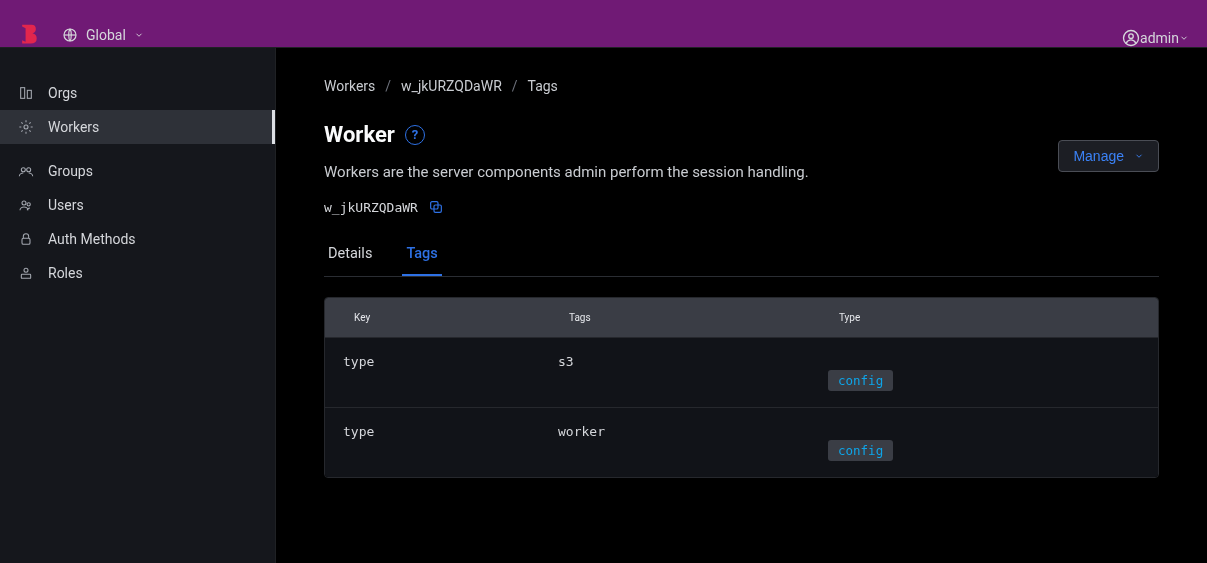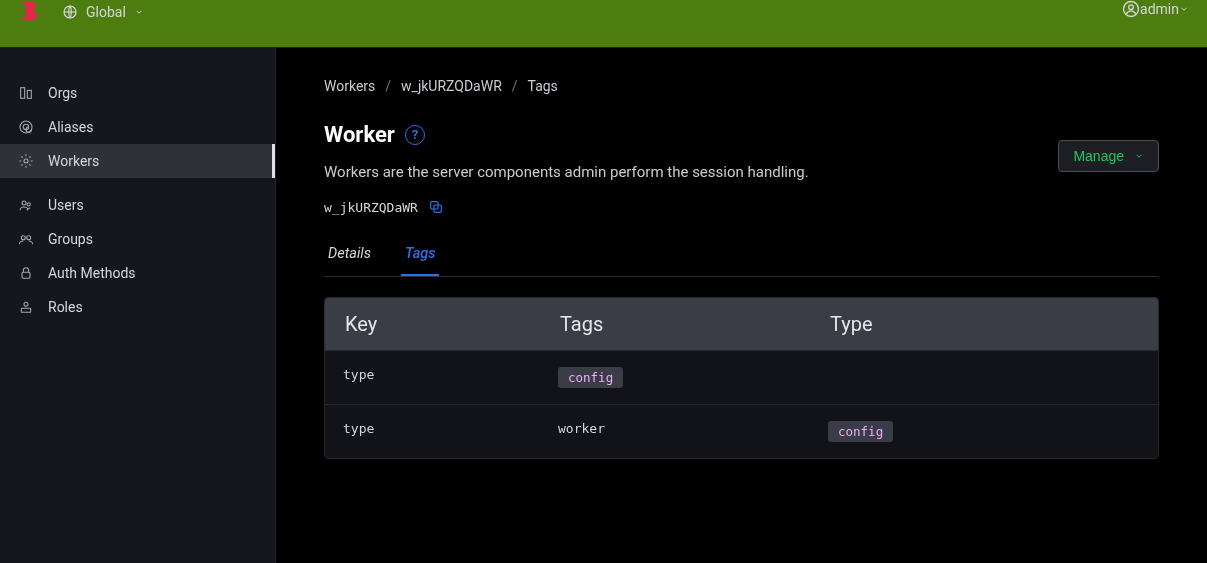--- a/index.html
+++ b/index.html
@@ -5,24 +5,24 @@
   * { margin:0; padding:0; box-sizing:border-box; }
   html,body {
     width:1207px; height:563px;
     background:#000; color:#d5d7db;
     font-family:-apple-system,BlinkMacSystemFont,"Segoe UI",Roboto,Helvetica,Arial,sans-serif;
     font-size:14px;
     overflow:hidden;
   }
   .topbar {
     height:48px; width:100%;
-    display:flex; align-items:flex-start; justify-content:space-between;
+    display:flex; align-items:flex-end; justify-content:space-between;
     padding:0 18px;
     border-bottom:1px solid #1f2124;
-    background:#4d7c0f;
+    background:#701a75;
   }
   .topbar-left { display:flex; align-items:center; gap:22px; }
   .logo { width:22px; height:24px; display:flex; align-items:center; }
   .scope-switch {
     display:flex; align-items:center; gap:8px;
     color:#d5d7db; cursor:pointer;
   }
   .scope-switch .globe { width:16px; height:16px; }
   .user-menu { display:flex; align-items:center; cursor:pointer; color:#d5d7db;}
   .user-menu .avatar { width:18px; height:18px; }
@@ -61,39 +61,39 @@
     width:20px;height:20px;border:1.5px solid #2e71e5;border-radius:50%;
     display:inline-flex;align-items:center;justify-content:center;
     color:#2e71e5;font-size:13px;font-weight:700;
   }
   .subtitle { margin-top:16px; font-size:15px; color:#c9ccd1; }
   .manage-btn {
     margin-top:18px;
     display:flex;align-items:center;gap:10px;
     padding:7px 14px;
     border:1px solid #4a4d55; border-radius:4px;
-    background:#1c1e24; color:#22c55e;
+    background:#1c1e24; color:#3b82f6;
     cursor:pointer; font-size:14px;
   }
   .id-row { margin-top:18px; display:flex; align-items:center; gap:10px; font-family:ui-monospace,Menlo,Consolas,monospace; font-size:13px; color:#d5d7db;}
   .copy-icon { width:16px;height:16px;color:#2e71e5;cursor:pointer; }
 
   .tabs { margin-top:22px; display:flex; gap:26px; border-bottom:1px solid #2a2d33; }
-  .tab { padding:8px 4px 12px 4px; cursor:pointer; font-size:14.5px; color:#d5d7db;font-style:italic; }
+  .tab { padding:8px 4px 12px 4px; cursor:pointer; font-size:14.5px; color:#d5d7db; }
   .tab.active { color:#2e71e5; border-bottom:2px solid #2e71e5; font-weight:500; }
 
   .table { margin-top:20px; border:1px solid #26282d; border-radius:4px; overflow:hidden;}
   .thead { display:flex; background:#3a3d45; }
-  .th { padding:14px 20px; color:#e5e7eb; font-size:20px; }
+  .th { padding:14px 29px; color:#e5e7eb; font-size:10px; }
   .col-key{width:215px;} .col-val{width:270px;} .col-type{width:285px;} .col-actions{flex:1;}
   .tbody .tr { display:flex; border-top:1px solid #26282d; background:#111318; }
   .td { padding:16px 18px; font-family:ui-monospace,Menlo,Consolas,monospace; font-size:13px; color:#d5d7db; }
   .badge {
     display:inline-block;padding:3px 10px;border-radius:3px;
-    background:#3a3d45;color:#f0abfc;font-family:ui-monospace,Menlo,Consolas,monospace;font-size:12.5px;
+    background:#3a3d45;color:#0ea5e9;font-family:ui-monospace,Menlo,Consolas,monospace;font-size:12.5px;margin-top:16px;
   }
   svg { display:block; }
 </style>
 </head>
 <body>
 
 <div class="topbar">
   <div class="topbar-left">
     <div class="logo">
       <svg viewBox="0 0 24 28" width="22" height="24">
@@ -129,53 +129,45 @@
 <div class="shell">
 
   <nav class="sidebar" id="sidebar">
       <div class="nav-item">
         <svg class="nav-icon" viewBox="0 0 24 24" fill="none" stroke="currentColor" stroke-width="1.6">
           <rect x="4" y="4" width="6" height="16"></rect>
           <rect x="14" y="8" width="6" height="12"></rect>
         </svg>
         <span>Orgs</span>
       </div>
-      <div class="nav-item">
-        <svg class="nav-icon" viewBox="0 0 24 24" fill="none" stroke="currentColor" stroke-width="1.6">
-          <circle cx="12" cy="12" r="4"></circle>
-          <path d="M16 12a4 4 0 1 0 4 4"></path>
-          <circle cx="12" cy="12" r="9"></circle>
-        </svg>
-        <span>Aliases</span>
-      </div>
       <div class="nav-item active">
         <svg class="nav-icon" viewBox="0 0 24 24" fill="none" stroke="currentColor" stroke-width="1.6">
           <circle cx="12" cy="12" r="3"></circle>
           <path d="M12 2v3M12 19v3M2 12h3M19 12h3M5 5l2 2M17 17l2 2M5 19l2-2M17 7l2-2"></path>
         </svg>
         <span>Workers</span>
       </div>
       <div class="nav-sep"></div>
+      <div class="nav-item">
+        <svg class="nav-icon" viewBox="0 0 24 24" fill="none" stroke="currentColor" stroke-width="1.6">
+          <circle cx="8" cy="10" r="3"></circle>
+          <circle cx="16" cy="10" r="3"></circle>
+          <path d="M2 20c0-3 3-5 6-5"></path>
+          <path d="M22 20c0-3-3-5-6-5"></path>
+        </svg>
+        <span>Groups</span>
+      </div>
       <div class="nav-item">
         <svg class="nav-icon" viewBox="0 0 24 24" fill="none" stroke="currentColor" stroke-width="1.6">
           <circle cx="9" cy="9" r="3"></circle>
           <circle cx="16" cy="11" r="2.5"></circle>
           <path d="M3 20c0-3 3-5 6-5s6 2 6 5"></path>
           <path d="M14 20c0-2 2-3.5 4-3.5"></path>
         </svg>
         <span>Users</span>
-      </div>
-      <div class="nav-item">
-        <svg class="nav-icon" viewBox="0 0 24 24" fill="none" stroke="currentColor" stroke-width="1.6">
-          <circle cx="8" cy="10" r="3"></circle>
-          <circle cx="16" cy="10" r="3"></circle>
-          <path d="M2 20c0-3 3-5 6-5"></path>
-          <path d="M22 20c0-3-3-5-6-5"></path>
-        </svg>
-        <span>Groups</span>
       </div>
       <div class="nav-item">
         <svg class="nav-icon" viewBox="0 0 24 24" fill="none" stroke="currentColor" stroke-width="1.6">
           <rect x="6" y="11" width="12" height="9" rx="2"></rect>
           <path d="M8 11V8a4 4 0 1 1 8 0v3"></path>
         </svg>
         <span>Auth Methods</span>
       </div>
       <div class="nav-item">
         <svg class="nav-icon" viewBox="0 0 24 24" fill="none" stroke="currentColor" stroke-width="1.6">
@@ -226,20 +218,21 @@
     <div class="table">
       <div class="thead">
         <div class="th col-key">Key</div>
         <div class="th col-val">Tags</div>
         <div class="th col-type">Type</div>
         <div class="th col-actions"></div>
       </div>
       <div class="tbody" id="tbody">
           <div class="tr">
             <div class="td col-key">type</div>
+            <div class="td col-val">s3</div>
             <div class="td col-type"><span class="badge">config</span></div>
             <div class="td col-actions"></div>
           </div>
           <div class="tr">
             <div class="td col-key">type</div>
             <div class="td col-val">worker</div>
             <div class="td col-type"><span class="badge">config</span></div>
             <div class="td col-actions"></div>
           </div>
         </div>

